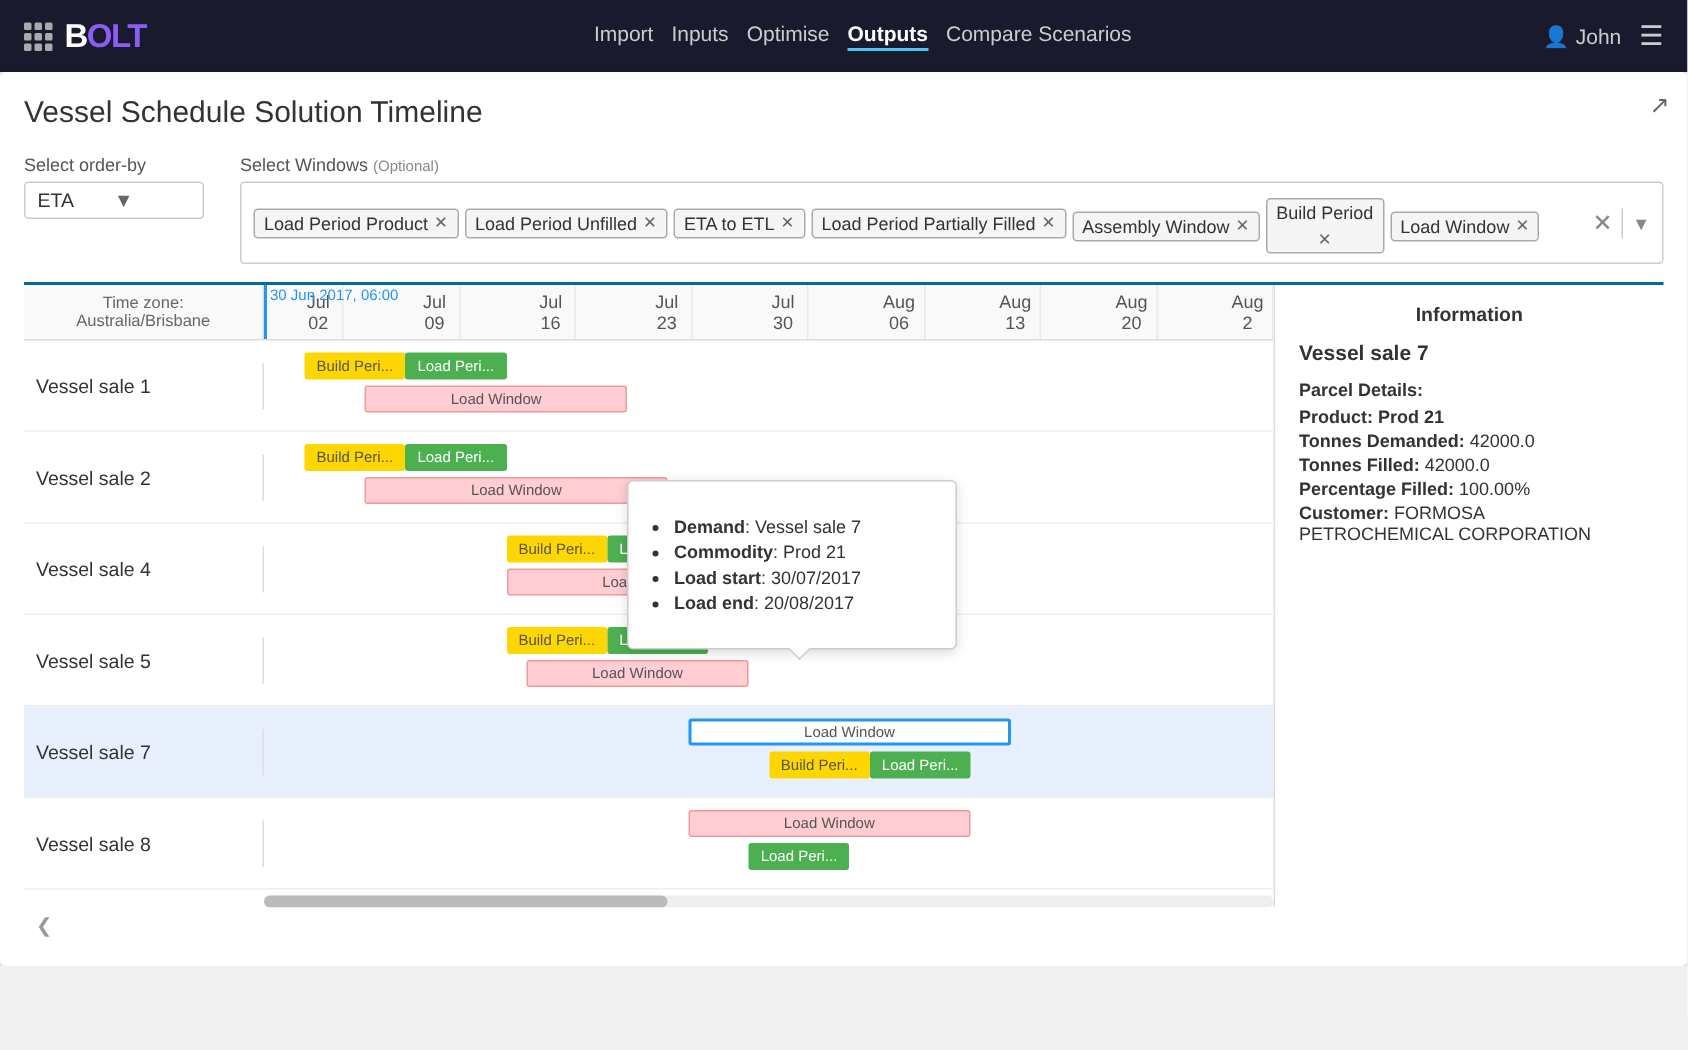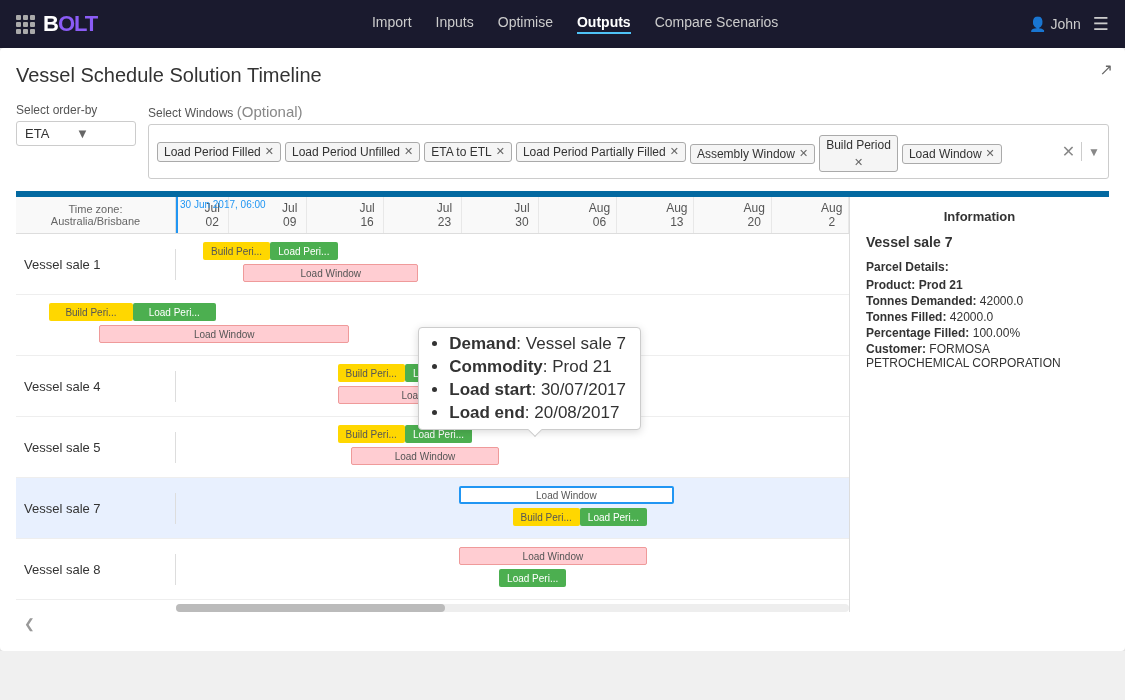--- a/index.html
+++ b/index.html
@@ -17,43 +17,43 @@
     .topnav-logo-grid {
       display: flex;
       align-items: center;
       gap: 8px;
       margin-right: 24px;
     }
     .grid-icon { display: grid; grid-template-columns: repeat(3,5px); gap: 2px; }
     .grid-dot { width: 5px; height: 5px; background: #aaa; border-radius: 1px; }
     .logo-text { font-size: 22px; font-weight: 700; color: #fff; letter-spacing: -1px; }
     .logo-bolt { color: #8b5cf6; }
-    .topnav-links { display: flex; gap: 24px; flex: 1; justify-content: center; }
+    .topnav-links { display: flex; gap: 12px; flex: 1; justify-content: center; }
     .topnav-link { color: #ccc; text-decoration: none; font-size: 14px; cursor: pointer; }
     .topnav-link.active { color: #fff; font-weight: 700; border-bottom: 2px solid #4fc3f7; padding-bottom: 2px; }
     .topnav-right { display: flex; align-items: center; gap: 12px; }
     .topnav-user { color: #ccc; font-size: 14px; display: flex; align-items: center; gap: 4px; }
     .menu-icon { color: #ccc; font-size: 18px; cursor: pointer; }
 
     
     .main-panel {
       background: #fff;
       border-radius: 4px;
       box-shadow: 0 1px 4px rgba(0,0,0,0.15);
       padding: 16px;
       position: relative;
     }
     .panel-title { font-size: 20px; font-weight: 400; color: #333; margin-bottom: 16px; }
     .panel-expand { position: absolute; top: 12px; right: 12px; color: #666; font-size: 16px; cursor: pointer; }
 
     
-    .controls-row { display: flex; align-items: flex-start; gap: 12px; margin-bottom: 12px; }
+    .controls-row { display: flex; align-items: flex-start; gap: 24px; margin-bottom: 12px; }
     .control-group { display: flex; flex-direction: column; gap: 4px; }
     .control-label { font-size: 12px; color: #555; font-weight: 500; }
-    .control-label .optional { font-weight: 400; color: #888; font-size: 15px; }
+    .control-label .optional { font-weight: 400; color: #888; font-size: 10px; }
     .select-box {
       display: flex; align-items: center;
       border: 1px solid #ccc; border-radius: 3px;
       padding: 4px 8px; min-width: 120px;
       background: #fff; cursor: pointer;
     }
     .select-box span { flex: 1; font-size: 13px; }
     .select-chevron { color: #666; font-size: 10px; }
 
     
@@ -69,21 +69,21 @@
       border: 1px solid #aaa; border-radius: 3px;
       padding: 2px 6px; background: #f5f5f5;
       font-size: 12px; white-space: nowrap;
     }
     .tag-x { color: #666; cursor: pointer; font-size: 11px; }
     .tags-controls { display: flex; align-items: center; gap: 0; margin-left: auto; }
     .tags-clear { color: #888; cursor: pointer; font-size: 16px; border-right: 1px solid #ccc; padding-right: 6px; }
     .tags-chevron { color: #888; cursor: pointer; font-size: 12px; padding-left: 6px; }
 
     
-    .timeline-wrapper { display: flex; border-top: 6px solid #0369a1; overflow: hidden; }
+    .timeline-wrapper { display: flex; border-top: 2px solid #0369a1; overflow: hidden; }
     .timeline-rows { flex: 1; overflow: hidden; }
 
     
     .timeline-header {
       display: flex;
       border-bottom: 1px solid #ddd;
       background: #f9f9f9;
     }
     .tz-cell {
       width: 160px; min-width: 160px;
@@ -126,21 +126,21 @@
     }
     .bar-build { background: #FFD700; color: #555; }
     .bar-load-filled { background: #4CAF50; color: #fff; }
     .bar-load-window { background: #ffcdd2; color: #555; border: 1px solid #ef9a9a; }
     .bar-load-window-blue { background: #fff; color: #555; border: 2px solid #2196F3; }
 
     
     .tooltip-box {
       position: absolute; background: #fff;
       border: 1px solid #ccc; border-radius: 4px;
-      padding: 3px 14px; font-size: 17px;
+      padding: 20px 14px; font-size: 12px;
       box-shadow: 0 2px 8px rgba(0,0,0,0.15);
       z-index: 100; min-width: 220px;
     }
     .tooltip-box ul { padding-left: 16px; }
     .tooltip-box li { margin: 3px 0; }
     .tooltip-arrow {
       position: absolute; width: 10px; height: 10px;
       background: #fff; border-left: 1px solid #ccc;
       border-bottom: 1px solid #ccc;
       transform: rotate(-45deg);
@@ -219,21 +219,21 @@
         <span class="select-chevron">▼</span>
       </div>
     </div>
     <div class="control-group" style="flex:1;">
       <div class="control-label">
         <span>Select Windows</span>
         <span class="optional">(Optional)</span>
       </div>
       <div class="tags-area">
         <div class="tag">
-          <span>Load Period Filled</span>
+          <span>Load Period Product</span>
           <span class="tag-x">✕</span>
         </div>
         <div class="tag">
           <span>Load Period Unfilled</span>
           <span class="tag-x">✕</span>
         </div>
         <div class="tag">
           <span>ETA to ETL</span>
           <span class="tag-x">✕</span>
         </div>
@@ -287,20 +287,21 @@
       <div class="vessel-row">
         <div class="vessel-label">Vessel sale 1</div>
         <div class="vessel-timeline">
           <div class="bar bar-build" style="left:4%;top:8px;width:10%;">Build Peri...</div>
           <div class="bar bar-load-filled" style="left:14%;top:8px;width:10%;">Load Peri...</div>
           <div class="bar bar-load-window" style="left:10%;top:30px;width:26%;">Load Window</div>
         </div>
       </div>
 
       <div class="vessel-row">
+        <div class="vessel-label">Vessel sale 2</div>
         <div class="vessel-timeline">
           <div class="bar bar-build" style="left:4%;top:8px;width:10%;">Build Peri...</div>
           <div class="bar bar-load-filled" style="left:14%;top:8px;width:10%;">Load Peri...</div>
           <div class="bar bar-load-window" style="left:10%;top:30px;width:30%;">Load Window</div>
         </div>
       </div>
 
       <div class="vessel-row">
         <div class="vessel-label">Vessel sale 4</div>
         <div class="vessel-timeline">

